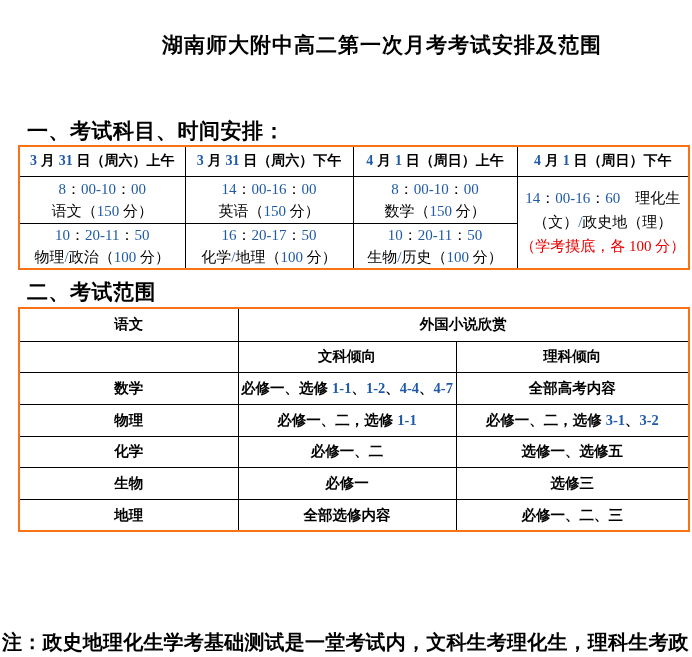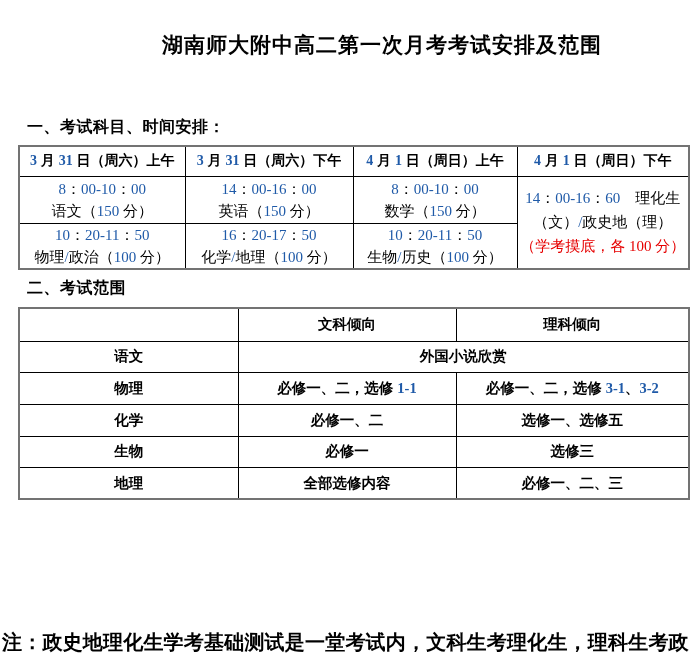--- a/index.html
+++ b/index.html
@@ -11,28 +11,28 @@
   }
   .title {
     position:absolute; top:31px; left:0; width:692px;
     text-align:center;
     font-family:"Liberation Sans", sans-serif;
     font-weight:bold; font-size:21px; letter-spacing:1px;padding-left:36px;
   }
   .sec-heading {
     position:absolute; left:27px;
     font-family:Liberation Mono, monospace;
-    font-weight:bold; font-size:16px; letter-spacing:0.5px;
+    font-weight:bold; font-size:21px; letter-spacing:0.5px;
   }
   #sec1 { top:117px; }
   #sec2 { top:278px; }
   table {
     position:absolute; left:18px;
     border-collapse:collapse; table-layout:fixed;
-    border:2px solid #737373;
+    border:2px solid #f97316;
   }
   td, th {
     border:1px solid #000;
     text-align:center; vertical-align:middle;
     padding:0; overflow:hidden;
   }
   .ln { width:100%; }
   #schedule-table { top:145px; width:670px; }
   #schedule-table tr:nth-child(1) { height:30px; }
   #schedule-table tr:nth-child(2) { height:47px; }
@@ -128,37 +128,48 @@
 <div class="sec-heading" id="sec2">二、考试范围</div>
 
 <table id="scope-table">
   <colgroup>
     <col style="width:219px">
       <col style="width:218px">
       <col style="width:233px">
   </colgroup>
   <tbody>
       <tr>
-        <th></th>
-        <th>
-          <div class="ln"><span class="s-k">文科倾向</span></div>
-        </th>
-        <th>
-          <div class="ln"><span class="s-k">理科倾向</span></div>
-        </th>
-      </tr>
-      <tr>
         <td>
           <div class="ln"><span class="s-k">语文</span></div>
         </td>
         <td colspan="2">
           <div class="ln"><span class="s-k">外国小说欣赏</span></div>
         </td>
       </tr>
       <tr>
+        <th></th>
+        <th>
+          <div class="ln"><span class="s-k">文科倾向</span></div>
+        </th>
+        <th>
+          <div class="ln"><span class="s-k">理科倾向</span></div>
+        </th>
+      </tr>
+      <tr>
+        <td>
+          <div class="ln"><span class="s-k">数学</span></div>
+        </td>
+        <td>
+          <div class="ln"><span class="s-k">必修一、选修 </span><span class="s-n">1-1</span><span class="s-k">、</span><span class="s-n">1-2</span><span class="s-k">、</span><span class="s-n">4-4</span><span class="s-k">、</span><span class="s-n">4-7</span></div>
+        </td>
+        <td>
+          <div class="ln"><span class="s-k">全部高考内容</span></div>
+        </td>
+      </tr>
+      <tr>
         <td>
           <div class="ln"><span class="s-k">物理</span></div>
         </td>
         <td>
           <div class="ln"><span class="s-k">必修一、二，选修 </span><span class="s-n">1-1</span></div>
         </td>
         <td>
           <div class="ln"><span class="s-k">必修一、二，选修 </span><span class="s-n">3-1</span><span class="s-k">、</span><span class="s-n">3-2</span></div>
         </td>
       </tr>

